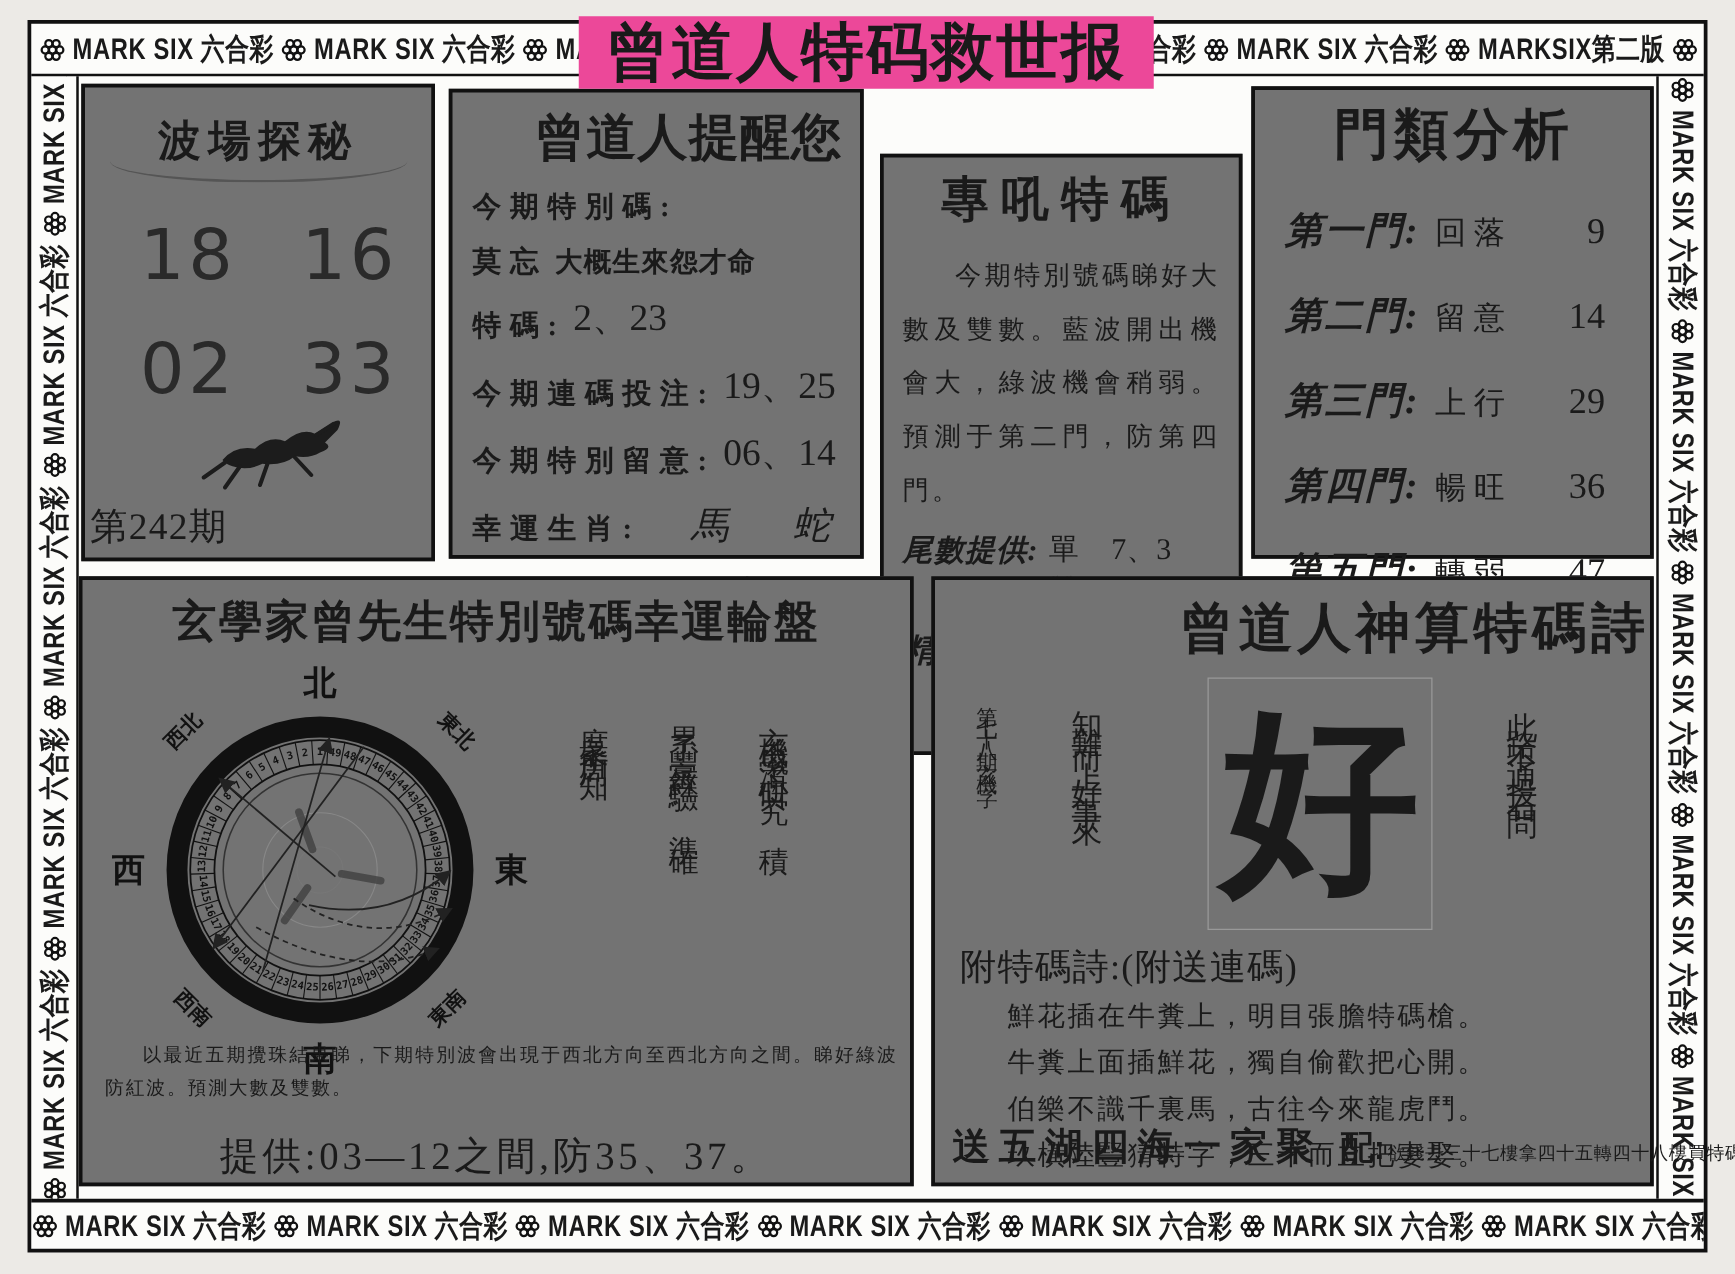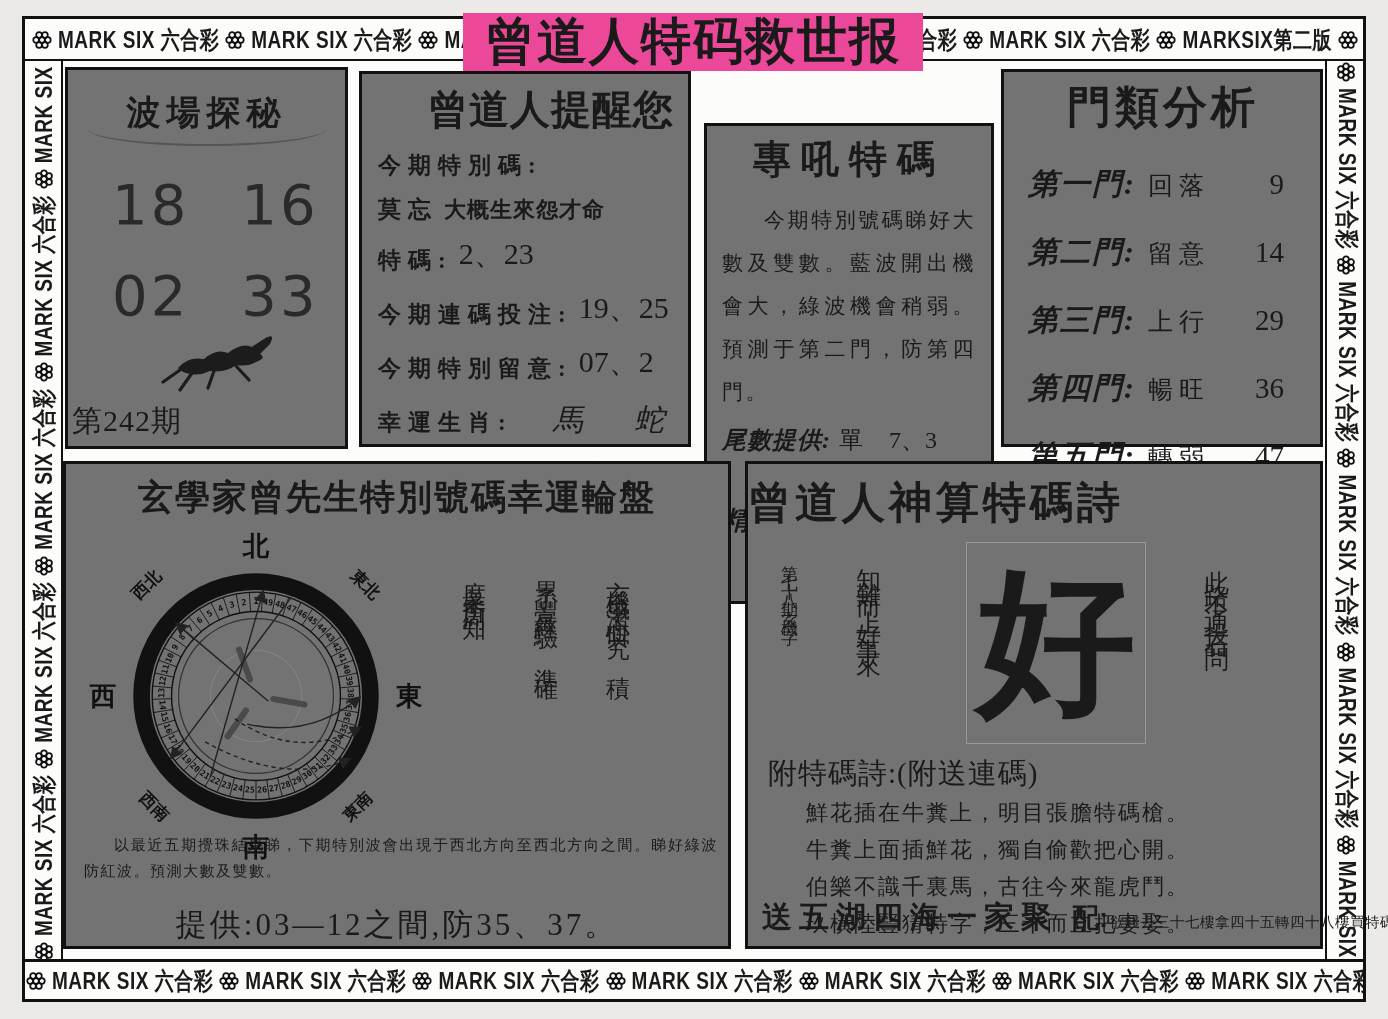--- a/index.html
+++ b/index.html
@@ -72,21 +72,21 @@
   #box-wheel { left:0px; top:400px; width:668px; height:488px; }
   .wheel-title { margin-top:10px; text-align:center; font-weight:bold; font-size:35px; letter-spacing:2px; }
   #wheel-holder { position:absolute; left:14px; top:56px; width:352px; height:352px; }
   .vcols { position:absolute; left:392px; top:98px; height:260px; display:flex; flex-direction:row-reverse; gap:40px; }
   .vcol { writing-mode:vertical-rl; font-size:24px; letter-spacing:9px; }
   .wheel-para { position:absolute; left:18px; right:10px; top:368px; font-size:15px; line-height:1.75; letter-spacing:1.5px; text-align:justify; text-indent:2em; }
   .wheel-provide { position:absolute; left:0; right:0; top:440px; text-align:center; font-size:31px; letter-spacing:3px; }
 
   
   #box-poem { left:682px; top:400px; width:578px; height:488px; }
-  .poem-title { margin-top:10px; text-align:left; font-weight:bold; font-size:43px; letter-spacing:4px; }
+  .poem-title { margin-top:10px; text-align:right; font-weight:bold; font-size:43px; letter-spacing:4px; }
   .v-issue { position:absolute; left:30px; top:88px; writing-mode:vertical-rl; font-size:17px; letter-spacing:9px; }
   .v-left { position:absolute; left:104px; top:84px; writing-mode:vertical-rl; font-size:25px; letter-spacing:14px; }
   .bigchar-box { position:absolute; left:218px; top:78px; width:180px; height:202px; border:1px solid #999; text-align:center; }
   .bigchar { font-weight:bold; font-size:158px; line-height:196px; font-family:"Liberation Sans", sans-serif; }
   .v-right { position:absolute; left:452px; top:86px; writing-mode:vertical-rl; font-size:25px; letter-spacing:13px; }
   .poem-label { position:absolute; left:20px; top:290px; font-size:29px; letter-spacing:1px; }
   .poems { position:absolute; left:58px; top:330px; right:10px; }
   .poem-line { font-size:22px; letter-spacing:2px; line-height:37px; white-space:nowrap; }
   .poem-foot { position:absolute; left:14px; right:6px; bottom:8px; display:flex; align-items:baseline; }
   .send { font-size:30px; font-weight:bold; letter-spacing:7px; white-space:nowrap; }
@@ -398,21 +398,21 @@
       <div class="r-row">
           <span class="r-label">特碼:</span>
         <span class="r-val big">2、23</span>
         </div>
       <div class="r-row">
           <span class="r-label">今期連碼投注:</span>
         <span class="r-val big">19、25</span>
         </div>
       <div class="r-row">
           <span class="r-label">今期特別留意:</span>
-        <span class="r-val big">07、2</span>
+        <span class="r-val big">06、14</span>
         </div>
       <div class="r-row">
           <span class="r-label">幸運生肖:</span>
         <span class="r-val script">馬 蛇</span>
         </div>
       <div class="r-row">
           <span class="r-label">幸運色波:</span>
         <span class="r-val red">红</span>
         </div>
     </div>

